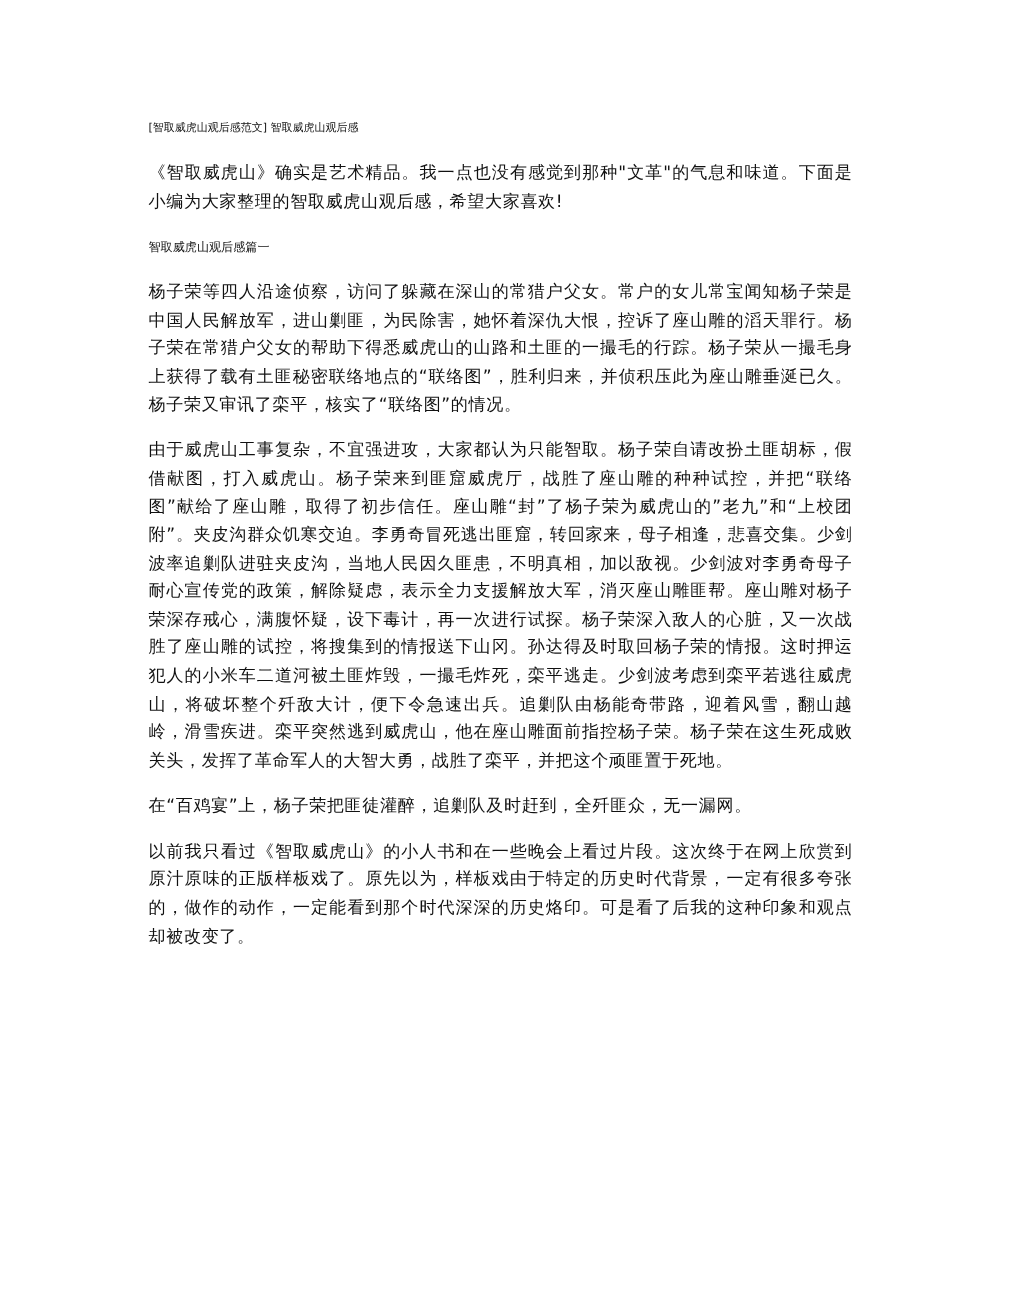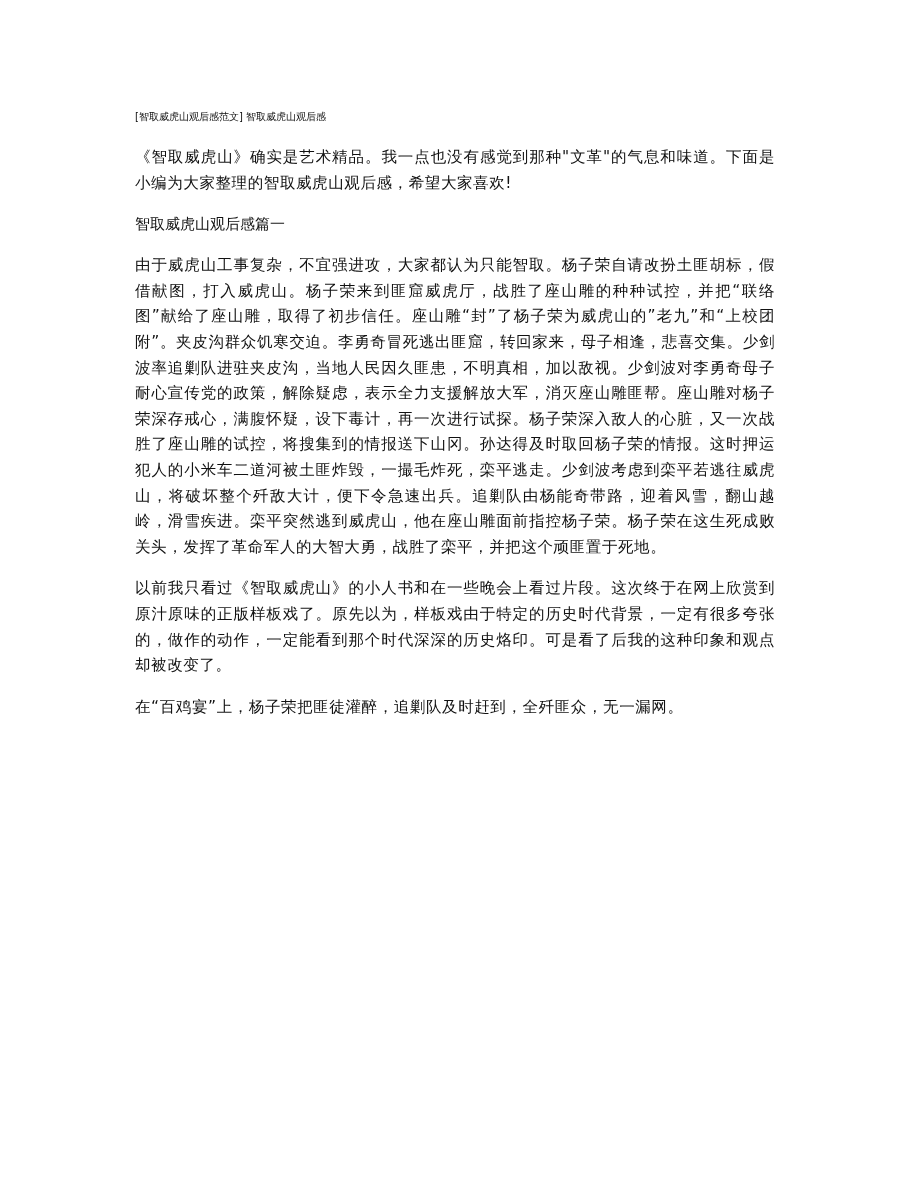--- a/index.html
+++ b/index.html
@@ -21,37 +21,38 @@
       top: 104px;
       width: 640px;
     }
     .title {
       font-size: 10px;
       line-height: 25px;
       margin: 0 0 16px 0;
       font-weight: normal;
     }
     .heading {
-      font-size: 15px;
+      font-size: 11px;
       line-height: 25px;
       margin: 0 0 16px 0;
       font-weight: normal;
     }
     p.para {
       font-size: 15.5px;
       line-height: 25.6px;
       margin: 0 0 16px 0;
       text-align: justify;
       text-justify: inter-character;
       letter-spacing: 0.6px;
     }
   </style>
 </head>
 <body>
 
 <div class="page">
   <div class="title">[智取威虎山观后感范文] 智取威虎山观后感</div>
   <p class="para">《智取威虎山》确实是艺术精品。我一点也没有感觉到那种"文革"的气息和味道。下面是小编为大家整理的智取威虎山观后感，希望大家喜欢!</p>
   <div class="heading">智取威虎山观后感篇一</div>
+  <p class="para">杨子荣等四人沿途侦察，访问了躲藏在深山的常猎户父女。常户的女儿常宝闻知杨子荣是中国人民解放军，进山剿匪，为民除害，她怀着深仇大恨，控诉了座山雕的滔天罪行。杨子荣在常猎户父女的帮助下得悉威虎山的山路和土匪的一撮毛的行踪。杨子荣从一撮毛身上获得了载有土匪秘密联络地点的“联络图”，胜利归来，并侦积压此为座山雕垂涎已久。杨子荣又审讯了栾平，核实了“联络图”的情况。</p>
   <p class="para">由于威虎山工事复杂，不宜强进攻，大家都认为只能智取。杨子荣自请改扮土匪胡标，假借献图，打入威虎山。杨子荣来到匪窟威虎厅，战胜了座山雕的种种试控，并把“联络图”献给了座山雕，取得了初步信任。座山雕“封”了杨子荣为威虎山的”老九”和“上校团附”。夹皮沟群众饥寒交迫。李勇奇冒死逃出匪窟，转回家来，母子相逢，悲喜交集。少剑波率追剿队进驻夹皮沟，当地人民因久匪患，不明真相，加以敌视。少剑波对李勇奇母子耐心宣传党的政策，解除疑虑，表示全力支援解放大军，消灭座山雕匪帮。座山雕对杨子荣深存戒心，满腹怀疑，设下毒计，再一次进行试探。杨子荣深入敌人的心脏，又一次战胜了座山雕的试控，将搜集到的情报送下山冈。孙达得及时取回杨子荣的情报。这时押运犯人的小米车二道河被土匪炸毁，一撮毛炸死，栾平逃走。少剑波考虑到栾平若逃往威虎山，将破坏整个歼敌大计，便下令急速出兵。追剿队由杨能奇带路，迎着风雪，翻山越岭，滑雪疾进。栾平突然逃到威虎山，他在座山雕面前指控杨子荣。杨子荣在这生死成败关头，发挥了革命军人的大智大勇，战胜了栾平，并把这个顽匪置于死地。</p>
+  <p class="para">在“百鸡宴”上，杨子荣把匪徒灌醉，追剿队及时赶到，全歼匪众，无一漏网。</p>
   <p class="para">以前我只看过《智取威虎山》的小人书和在一些晚会上看过片段。这次终于在网上欣赏到原汁原味的正版样板戏了。原先以为，样板戏由于特定的历史时代背景，一定有很多夸张的，做作的动作，一定能看到那个时代深深的历史烙印。可是看了后我的这种印象和观点却被改变了。</p>
-  <p class="para">在“百鸡宴”上，杨子荣把匪徒灌醉，追剿队及时赶到，全歼匪众，无一漏网。</p>
 </div>
 
 </body></html>

